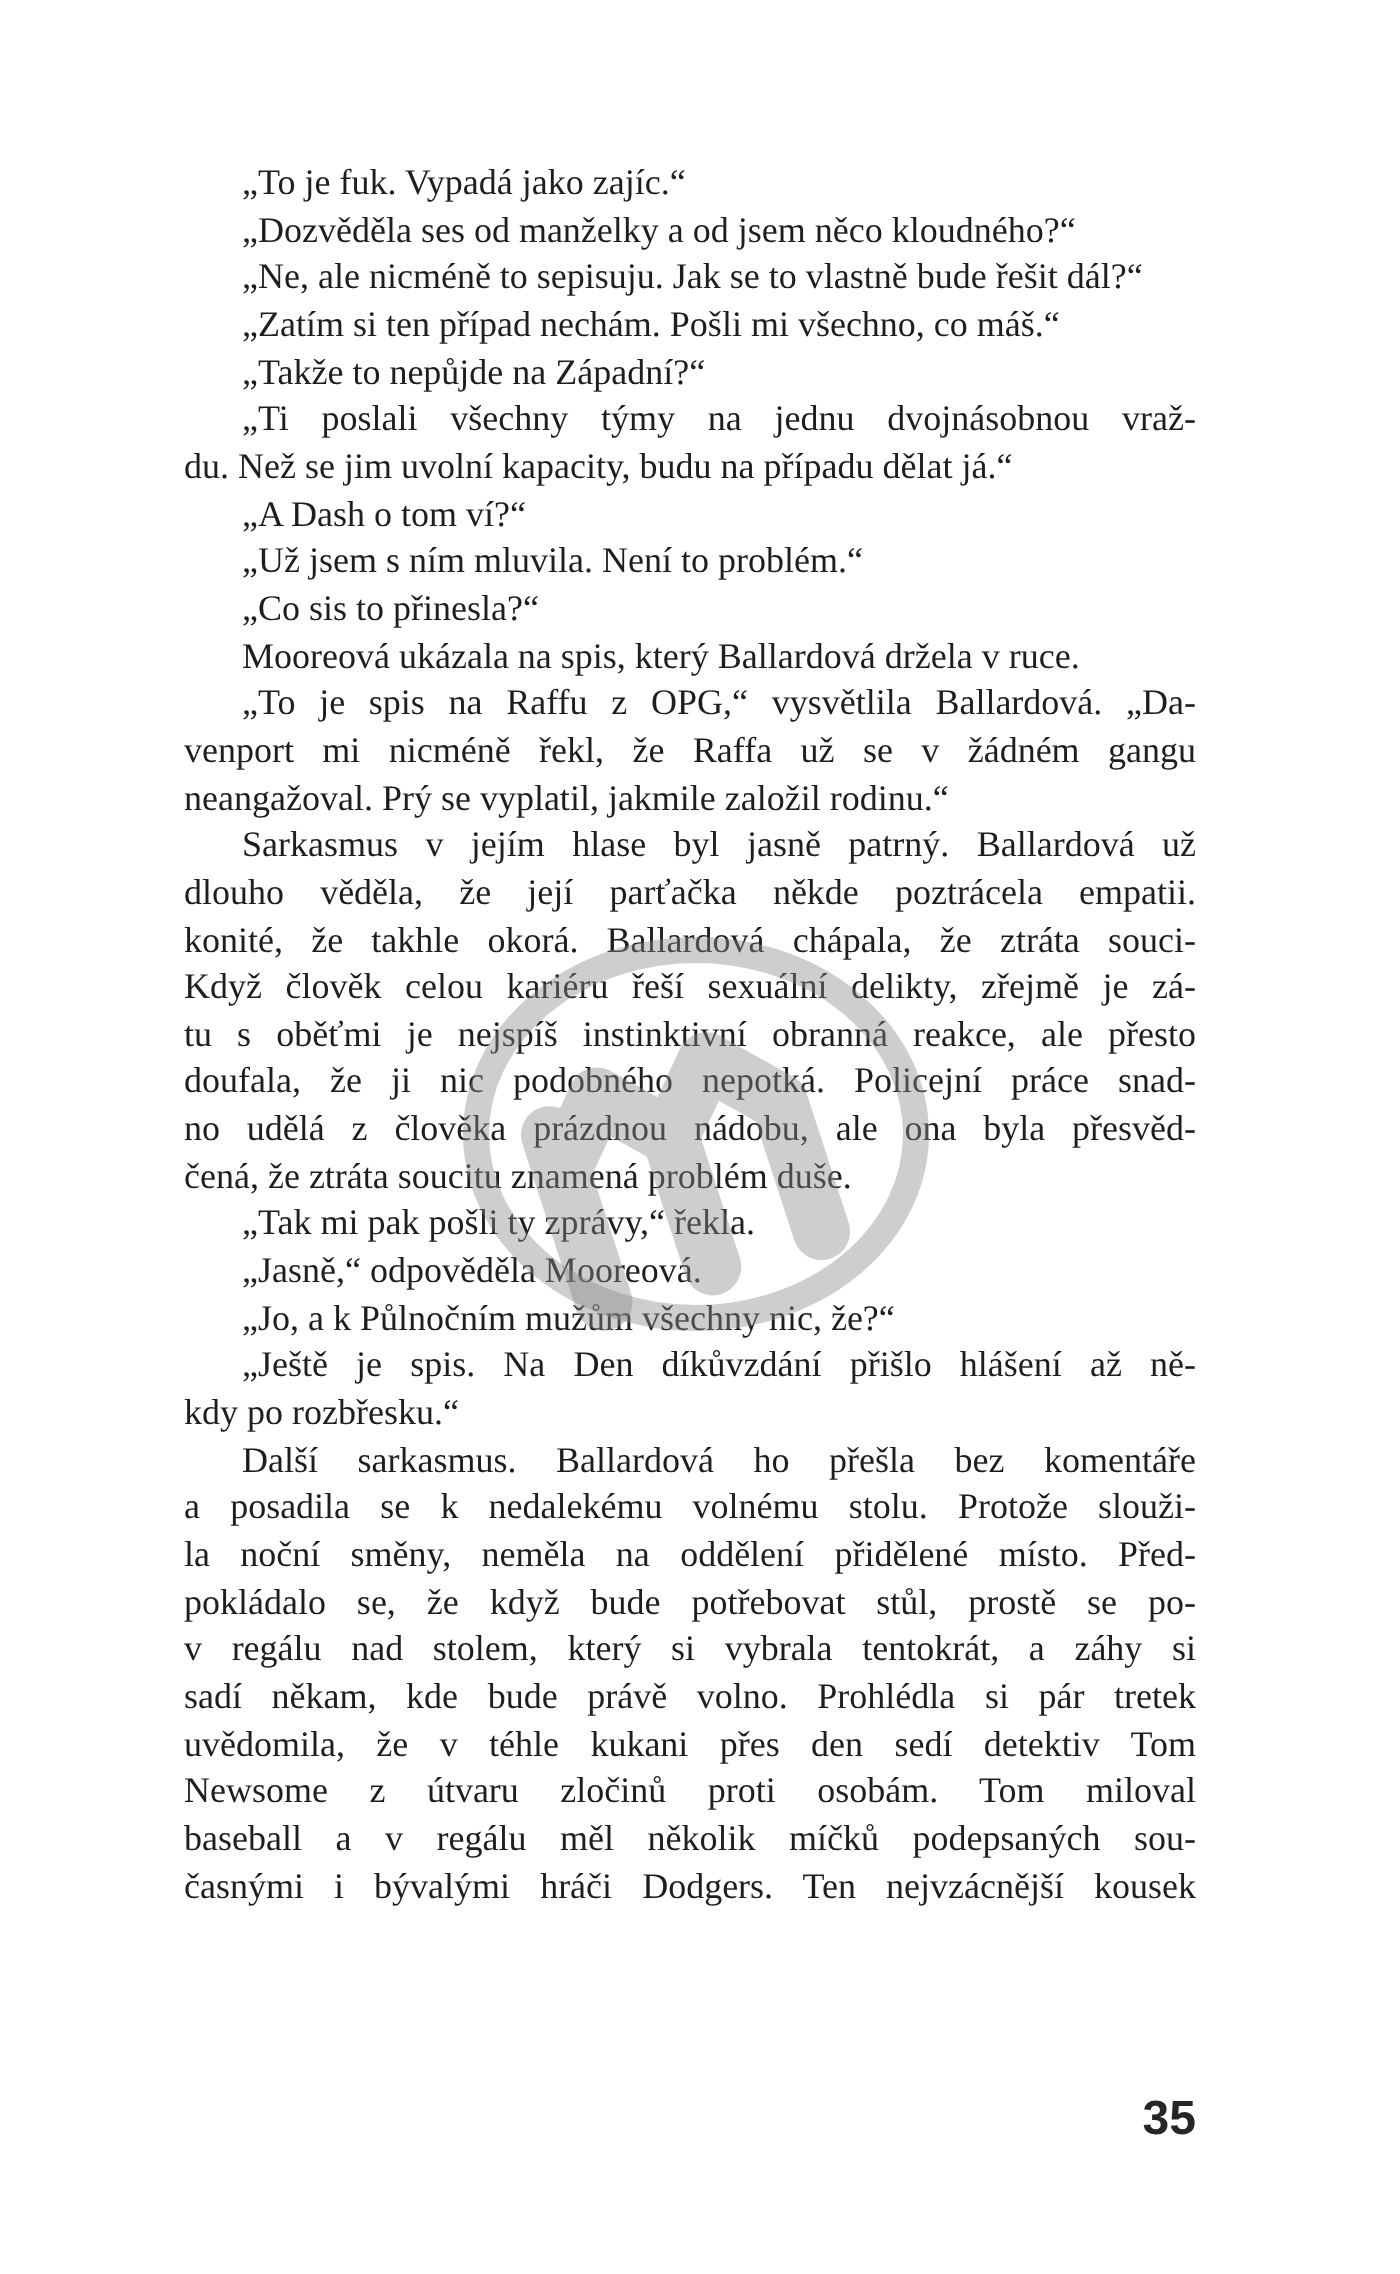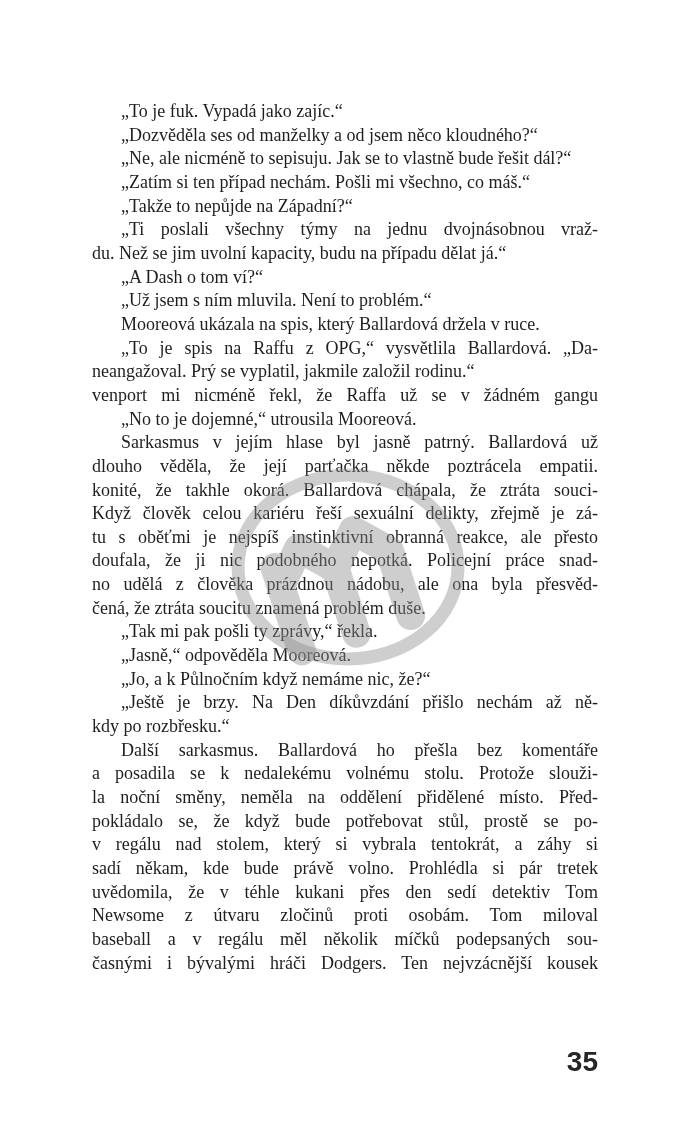--- a/index.html
+++ b/index.html
@@ -15,21 +15,20 @@
     overflow: hidden;
     font-family: "Liberation Serif", "DejaVu Serif", serif;
     color: #1e1e1e;
   }
   .text-block {
     position: absolute;
     left: 92px;
     top: 80px;
     width: 506px;
     font-size: 18px;
-    margin-top: 20px;
   }
   .ln {
     line-height: 23.67px;
     height: 23.67px;
     text-align: left;
   }
   .ln.j {
     text-align: justify;
     text-align-last: justify;
   }
@@ -45,56 +44,56 @@
     pointer-events: none;
   }
   .pagenum {
     position: absolute;
     top: 1046px;
     left: 92px;
     width: 506px;
     text-align: right;
     font-family: "Liberation Sans", sans-serif;
     font-weight: bold;
-    font-size: 28px;
+    font-size: 24px;
     color: #262626;
   }
 </style>
 </head>
 <body>
 
 <div class="page">
 
   <div class="text-block">
       <div class="ln ind">„To je fuk. Vypadá jako zajíc.“</div>
       <div class="ln ind">„Dozvěděla ses od manželky a od jsem něco kloudného?“</div>
       <div class="ln ind">„Ne, ale nicméně to sepisuju. Jak se to vlastně bude řešit dál?“</div>
       <div class="ln ind">„Zatím si ten případ nechám. Pošli mi všechno, co máš.“</div>
       <div class="ln ind">„Takže to nepůjde na Západní?“</div>
       <div class="ln ind j">„Ti poslali všechny týmy na jednu dvojnásobnou vraž-</div>
       <div class="ln">du. Než se jim uvolní kapacity, budu na případu dělat já.“</div>
       <div class="ln ind">„A Dash o tom ví?“</div>
       <div class="ln ind">„Už jsem s ním mluvila. Není to problém.“</div>
+      <div class="ln ind">„Co sis to přinesla?“</div>
       <div class="ln ind">Mooreová ukázala na spis, který Ballardová držela v ruce.</div>
       <div class="ln ind j">„To je spis na Raffu z OPG,“ vysvětlila Ballardová. „Da-</div>
+      <div class="ln j">venport mi nicméně řekl, že Raffa už se v žádném gangu</div>
       <div class="ln">neangažoval. Prý se vyplatil, jakmile založil rodinu.“</div>
-      <div class="ln j">venport mi nicméně řekl, že Raffa už se v žádném gangu</div>
-      <div class="ln ind">„No to je dojemné,“ utrousila Mooreová.</div>
       <div class="ln ind j">Sarkasmus v jejím hlase byl jasně patrný. Ballardová už</div>
       <div class="ln j">dlouho věděla, že její parťačka někde poztrácela empatii.</div>
       <div class="ln j">konité, že takhle okorá. Ballardová chápala, že ztráta souci-</div>
       <div class="ln j">Když člověk celou kariéru řeší sexuální delikty, zřejmě je zá-</div>
       <div class="ln j">tu s oběťmi je nejspíš instinktivní obranná reakce, ale přesto</div>
       <div class="ln j">doufala, že ji nic podobného nepotká. Policejní práce snad-</div>
       <div class="ln j">no udělá z člověka prázdnou nádobu, ale ona byla přesvěd-</div>
       <div class="ln">čená, že ztráta soucitu znamená problém duše.</div>
       <div class="ln ind">„Tak mi pak pošli ty zprávy,“ řekla.</div>
       <div class="ln ind">„Jasně,“ odpověděla Mooreová.</div>
-      <div class="ln ind">„Jo, a k Půlnočním když nemáme nic, že?“</div>
-      <div class="ln ind j">„Ještě je brzy. Na Den díkůvzdání přišlo nechám až ně-</div>
+      <div class="ln ind">„Jo, a k Půlnočním mužům všechny nic, že?“</div>
+      <div class="ln ind j">„Ještě je spis. Na Den díkůvzdání přišlo hlášení až ně-</div>
       <div class="ln">kdy po rozbřesku.“</div>
       <div class="ln ind j">Další sarkasmus. Ballardová ho přešla bez komentáře</div>
       <div class="ln j">a posadila se k nedalekému volnému stolu. Protože slouži-</div>
       <div class="ln j">la noční směny, neměla na oddělení přidělené místo. Před-</div>
       <div class="ln j">pokládalo se, že když bude potřebovat stůl, prostě se po-</div>
       <div class="ln j">v regálu nad stolem, který si vybrala tentokrát, a záhy si</div>
       <div class="ln j">sadí někam, kde bude právě volno. Prohlédla si pár tretek</div>
       <div class="ln j">uvědomila, že v téhle kukani přes den sedí detektiv Tom</div>
       <div class="ln j">Newsome z útvaru zločinů proti osobám. Tom miloval</div>
       <div class="ln j">baseball a v regálu měl několik míčků podepsaných sou-</div>

